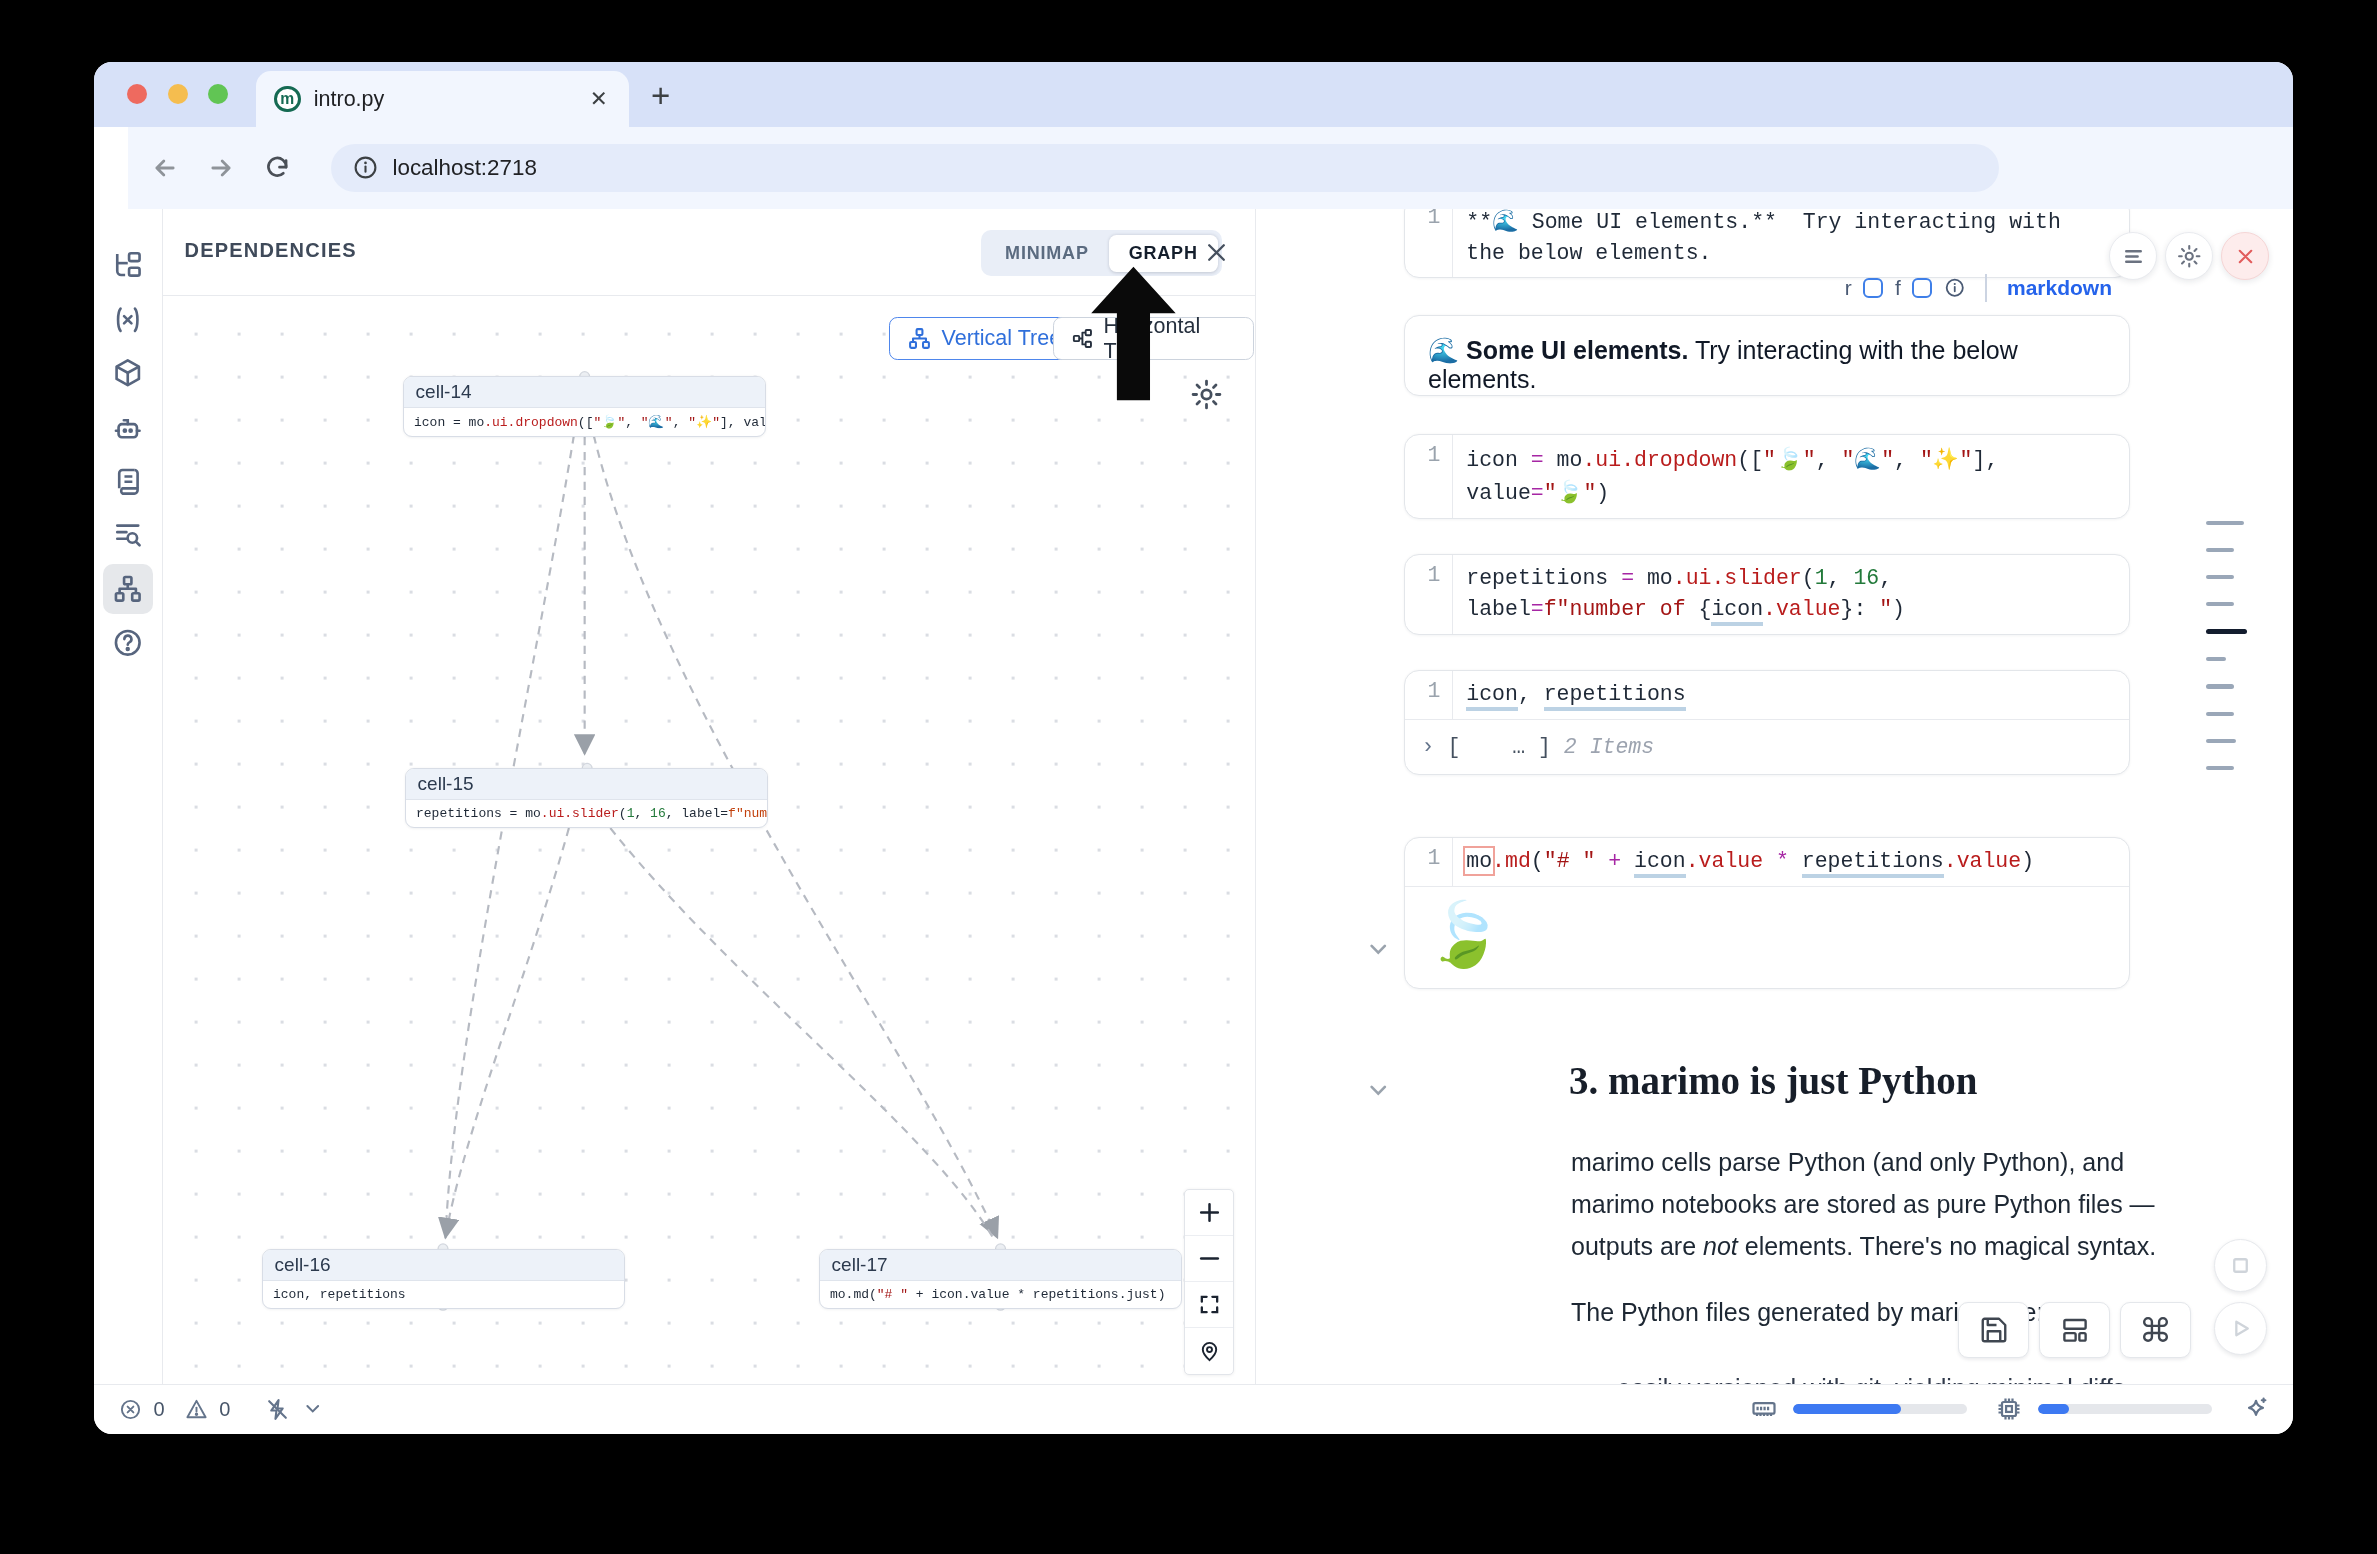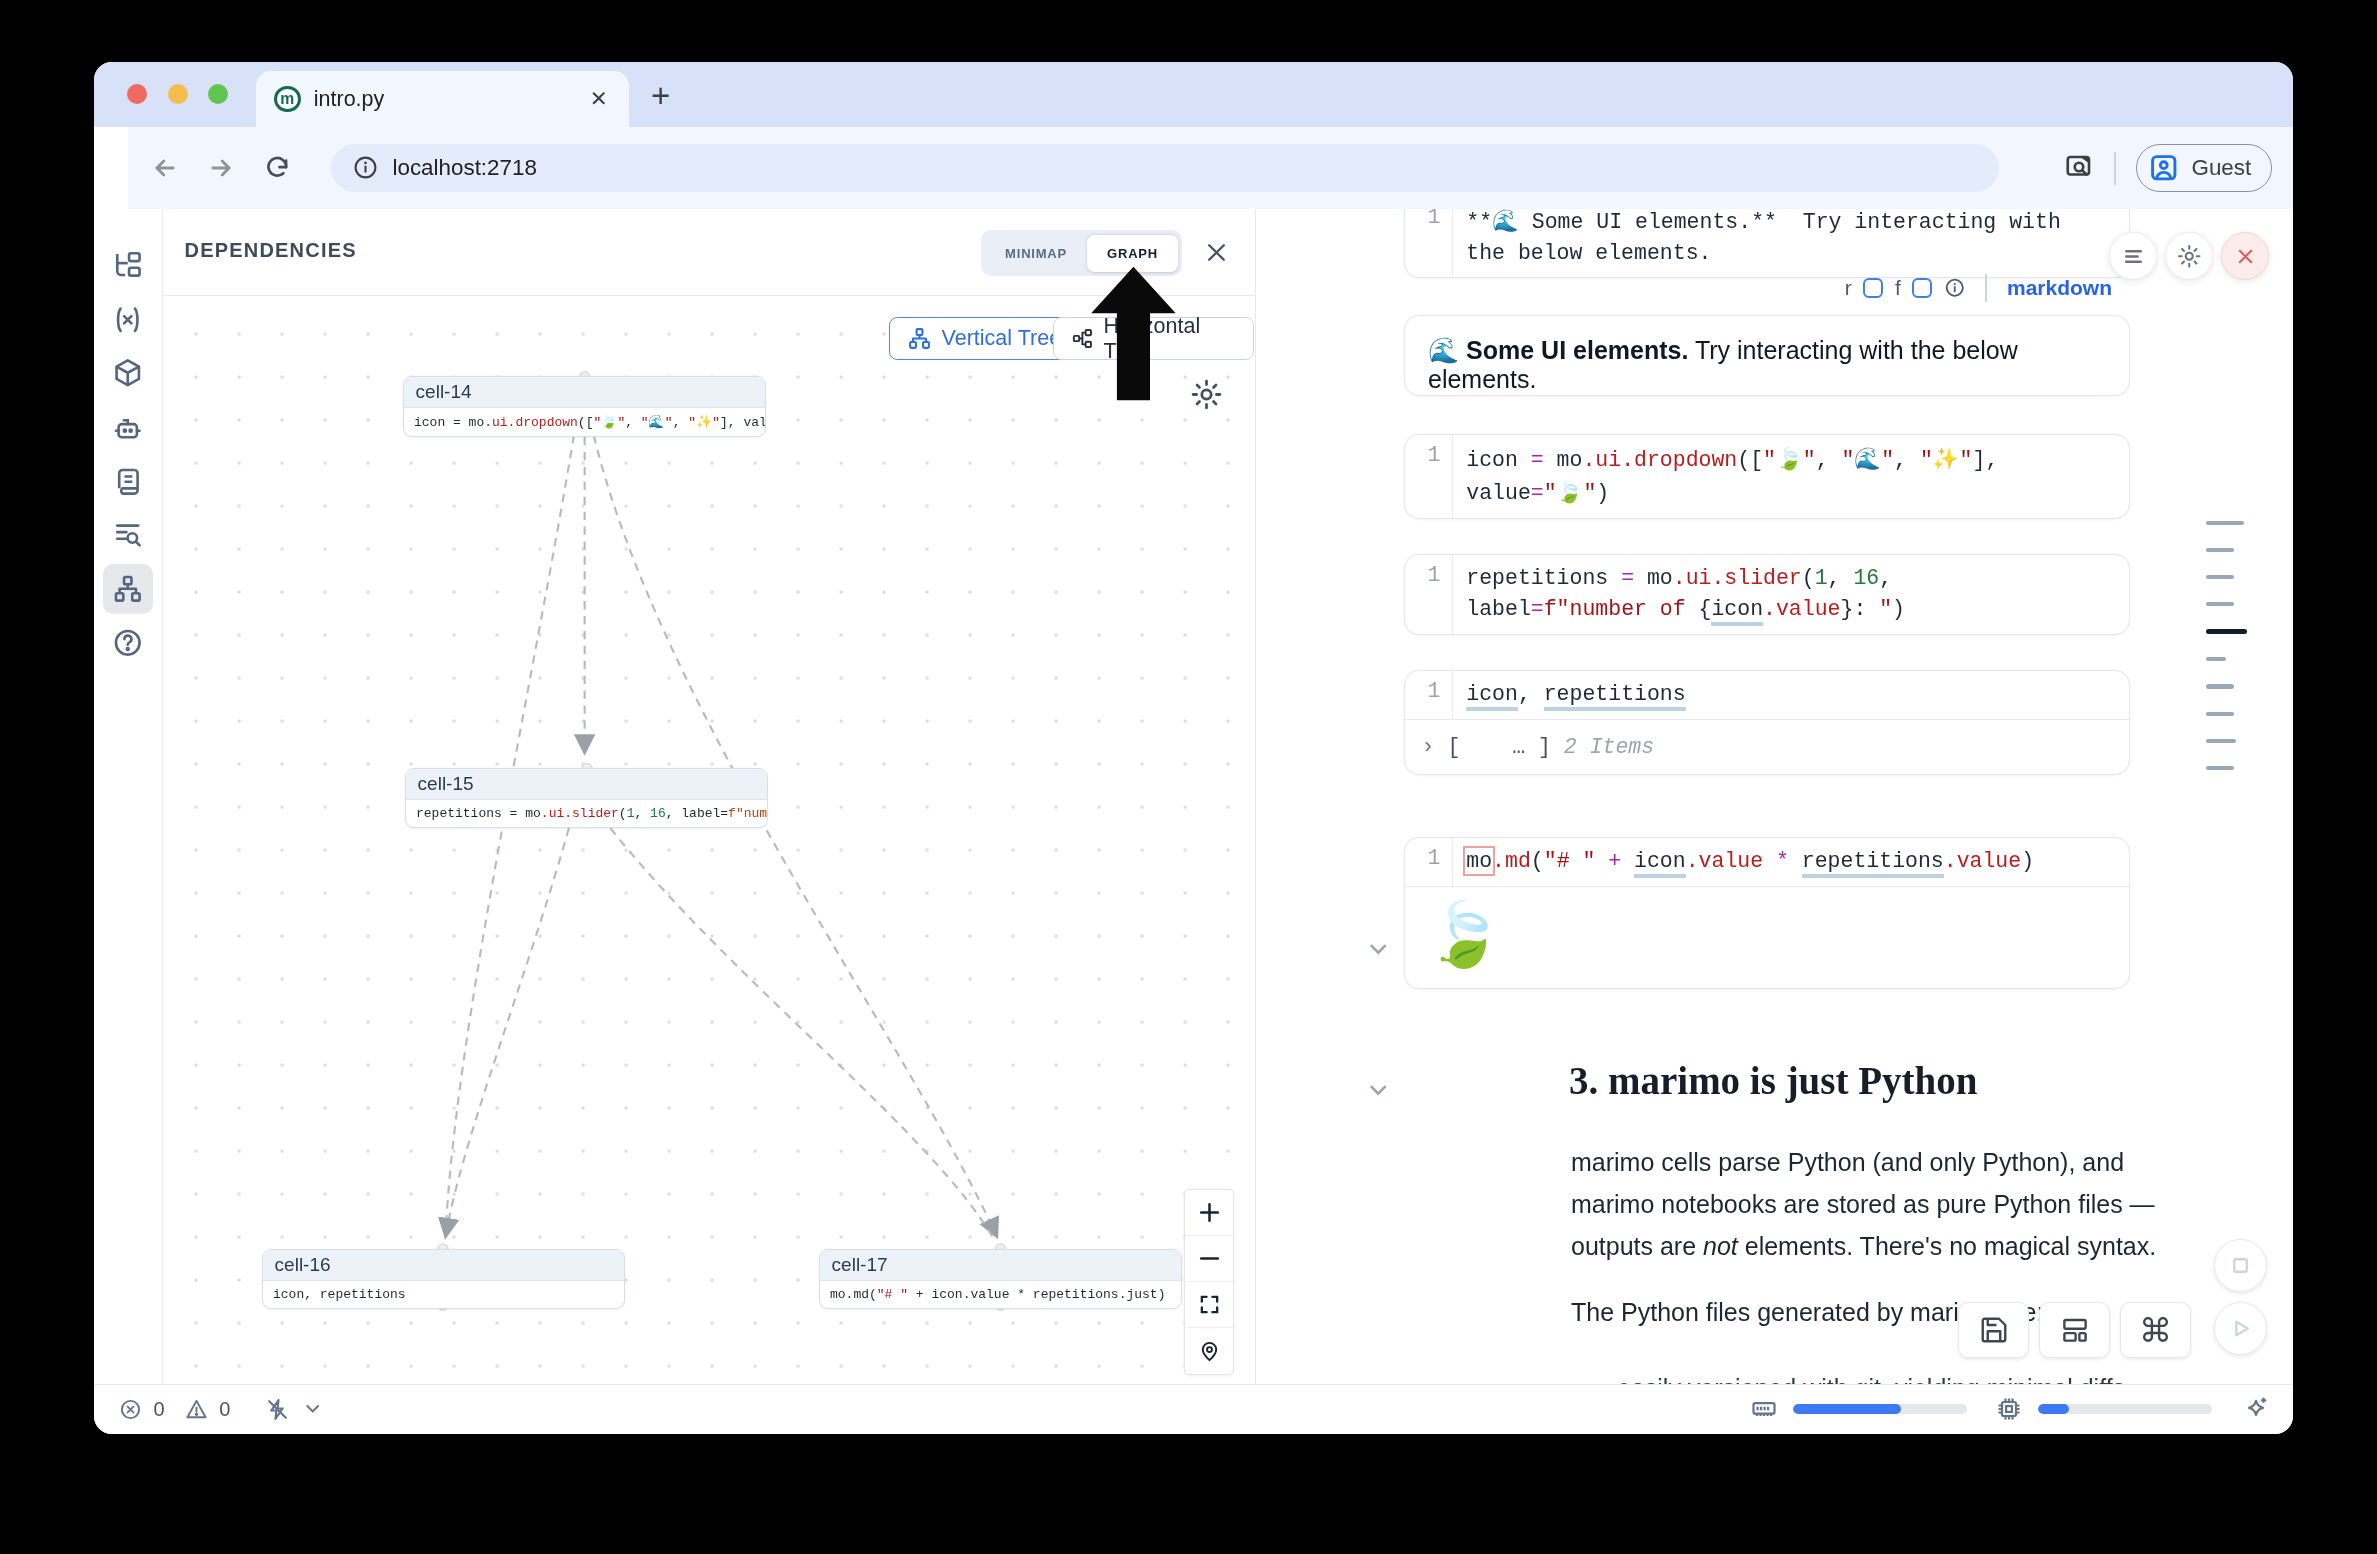--- a/index.html
+++ b/index.html
@@ -29,21 +29,21 @@
   .content { position:absolute; left:0; top:147px; width:100%; height:1175px; background:#fff; overflow:hidden; }
   .rail { position:absolute; left:0; top:0; width:69px; height:100%; border-right:1.7px solid #e8eaee; }
   .rail-item { position:absolute; left:9px; width:50px; height:50px; display:flex; align-items:center; justify-content:center; border-radius:10px; color:#57657e; }
   .rail-item.active { background:#e6e8eb; }
   .rail-item svg { width:31.5px; height:31.5px; }
 
   .dep-panel { position:absolute; left:69px; top:0; width:1093px; height:100%; border-right:1.7px solid #e8eaee; }
   .dep-header { position:absolute; left:0; top:0; width:100%; height:87px; border-bottom:1.7px solid #e8eaee; background:#fff; }
   .dep-title { position:absolute; left:21.5px; top:30px; font-size:20px; font-weight:700; letter-spacing:1.2px; color:#3f4a5a; }
   .seg { position:absolute; left:818px; top:21px; height:46px; background:#e9eef7; border-radius:10px; display:flex; align-items:center; padding:4.1px; }
-  .seg-btn { font-size:13px; font-weight:700; letter-spacing:0.8px; color:#5b6b80; padding:0 20px; height:37px; display:flex; align-items:center; border-radius:7.5px; }
+  .seg-btn { font-size:18px; font-weight:700; letter-spacing:0.8px; color:#5b6b80; padding:0 20px; height:37px; display:flex; align-items:center; border-radius:7.5px; }
   .seg-btn.active { background:#fff; color:#141e2c; box-shadow:0 0.8px 3.3px rgba(20,30,50,.18); }
   .dep-close { position:absolute; left:1037px; top:26.5px; width:33px; height:33px; display:flex; align-items:center; justify-content:center; color:#46505e; }
 
   .graph { position:absolute; left:0; top:87px; width:1091px; height:1089px; background:#fff;
     background-image:radial-gradient(circle, #dadde3 1.8px, transparent 1.9px); background-size:43px 43px; background-position:11.6px 16.6px; }
   .edges { position:absolute; left:0; top:0; width:100%; height:100%; }
   .treebtn { position:absolute; height:43px; border-radius:8.3px; background:#fff; display:flex; align-items:center; gap:10px; padding:0 16.6px; font-size:21.5px; }
   .treebtn.v { left:726px; top:21px; border:1.7px solid #4e86ec; color:#2f6fdb; }
   .treebtn.h { left:890px; top:21px; border:1.7px solid #ccd3dd; color:#26303e; }
   .gearbtn { position:absolute; left:1026px; top:81px; color:#46505e; }
@@ -134,44 +134,20 @@
         </svg>
     </div>
     <div class="urlpill">
       <svg width="25" height="25" viewBox="0 0 24 24" fill="none" stroke="#3c4043" stroke-width="2">
           <circle cx="12" cy="12" r="9.5"></circle>
           <path d="M12 11v5" stroke-linecap="round"></path>
           <circle cx="12" cy="7.6" r="1.3" fill="#3c4043" stroke="none"></circle>
         </svg>
       <span class="url-text">localhost:2718</span>
     </div>
-    <div class="chrome-right">
-      <div>
-        <svg width="30" height="30" viewBox="0 0 24 24" fill="none" stroke="#3c4043" stroke-width="2.1">
-            <rect x="3" y="4" width="17" height="14" rx="2"></rect>
-            <path d="M13 4h7v5" fill="#3c4043" stroke="none"></path>
-            <circle cx="12" cy="12" r="3.4"></circle>
-            <path d="M14.5 14.5L18 18" stroke-linecap="round"></path>
-          </svg>
-      </div>
-      <div class="vdiv"></div>
-      <div class="guest">
-        <svg width="31.5" height="31.5" viewBox="0 0 24 24" fill="none" stroke="#1a73e8" stroke-width="2.2">
-            <rect x="3.5" y="3.5" width="17" height="17" rx="3"></rect>
-            <circle cx="12" cy="10" r="2.6"></circle>
-            <path d="M6.5 20c.8-3 3-4.5 5.5-4.5s4.7 1.5 5.5 4.5"></path>
-          </svg>
-        <span>Guest</span>
-      </div>
-      <div class="dots3">
-          <i></i>
-          <i></i>
-          <i></i>
-        </div>
-    </div>
   </div>
 
   <div class="content">
 
     <div class="rail">
       <div class="rail-item" style="top:31.5px">
         <svg viewBox="0 0 24 24" fill="none" stroke="currentColor" stroke-width="2">
             <path d="M4 3v13a3 3 0 0 0 3 3h3"></path>
             <path d="M4 10h8"></path>
             <rect x="13" y="2.5" width="8" height="6" rx="1.5"></rect>

